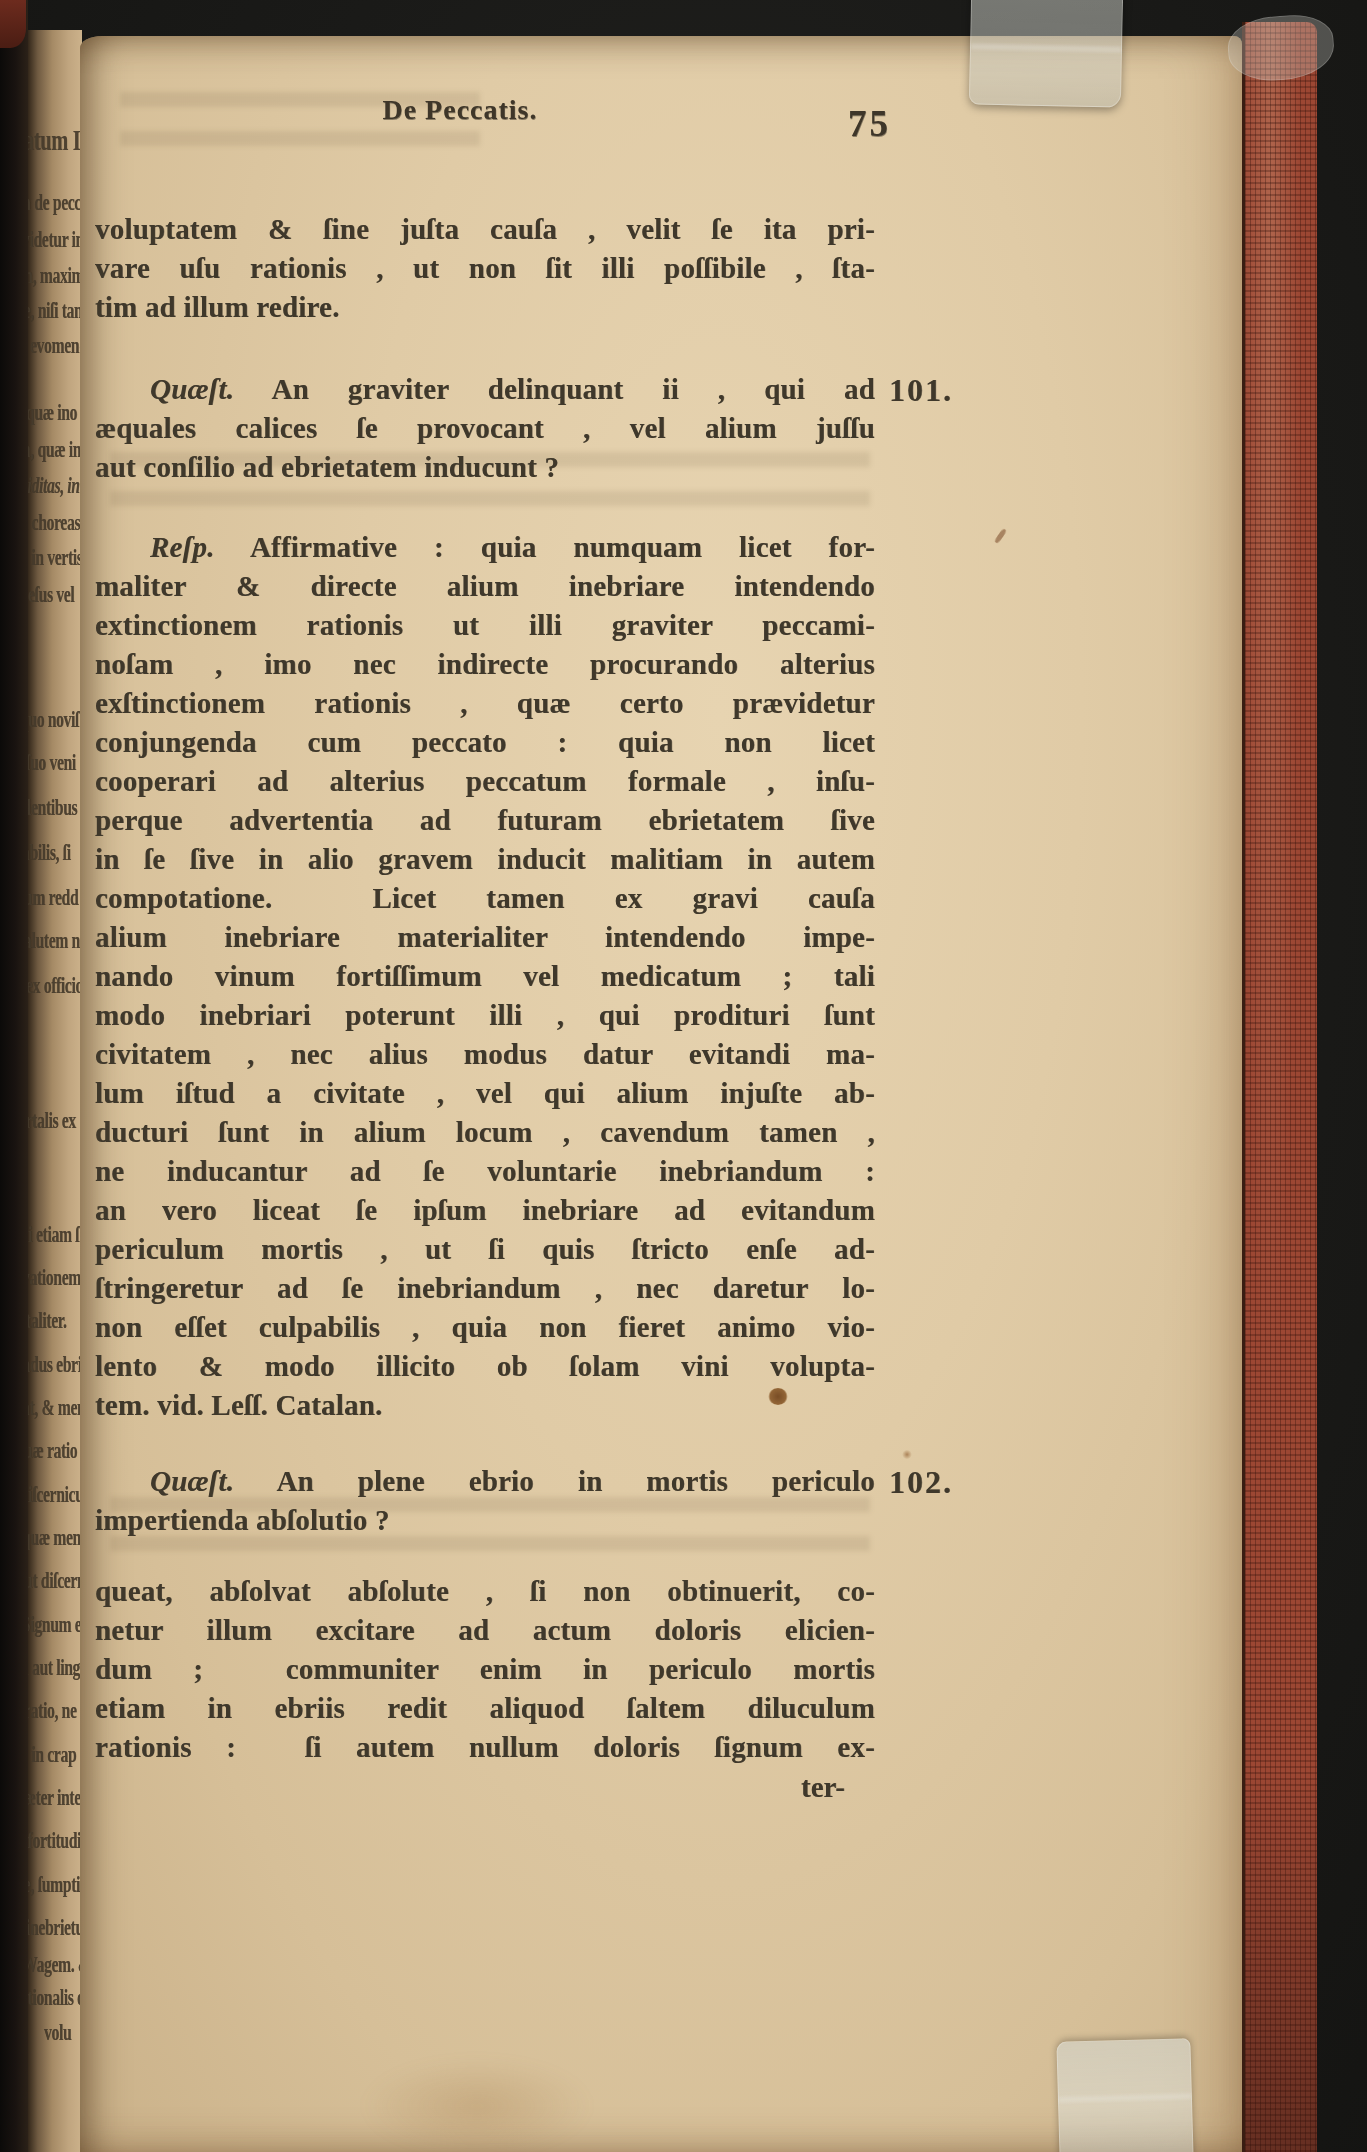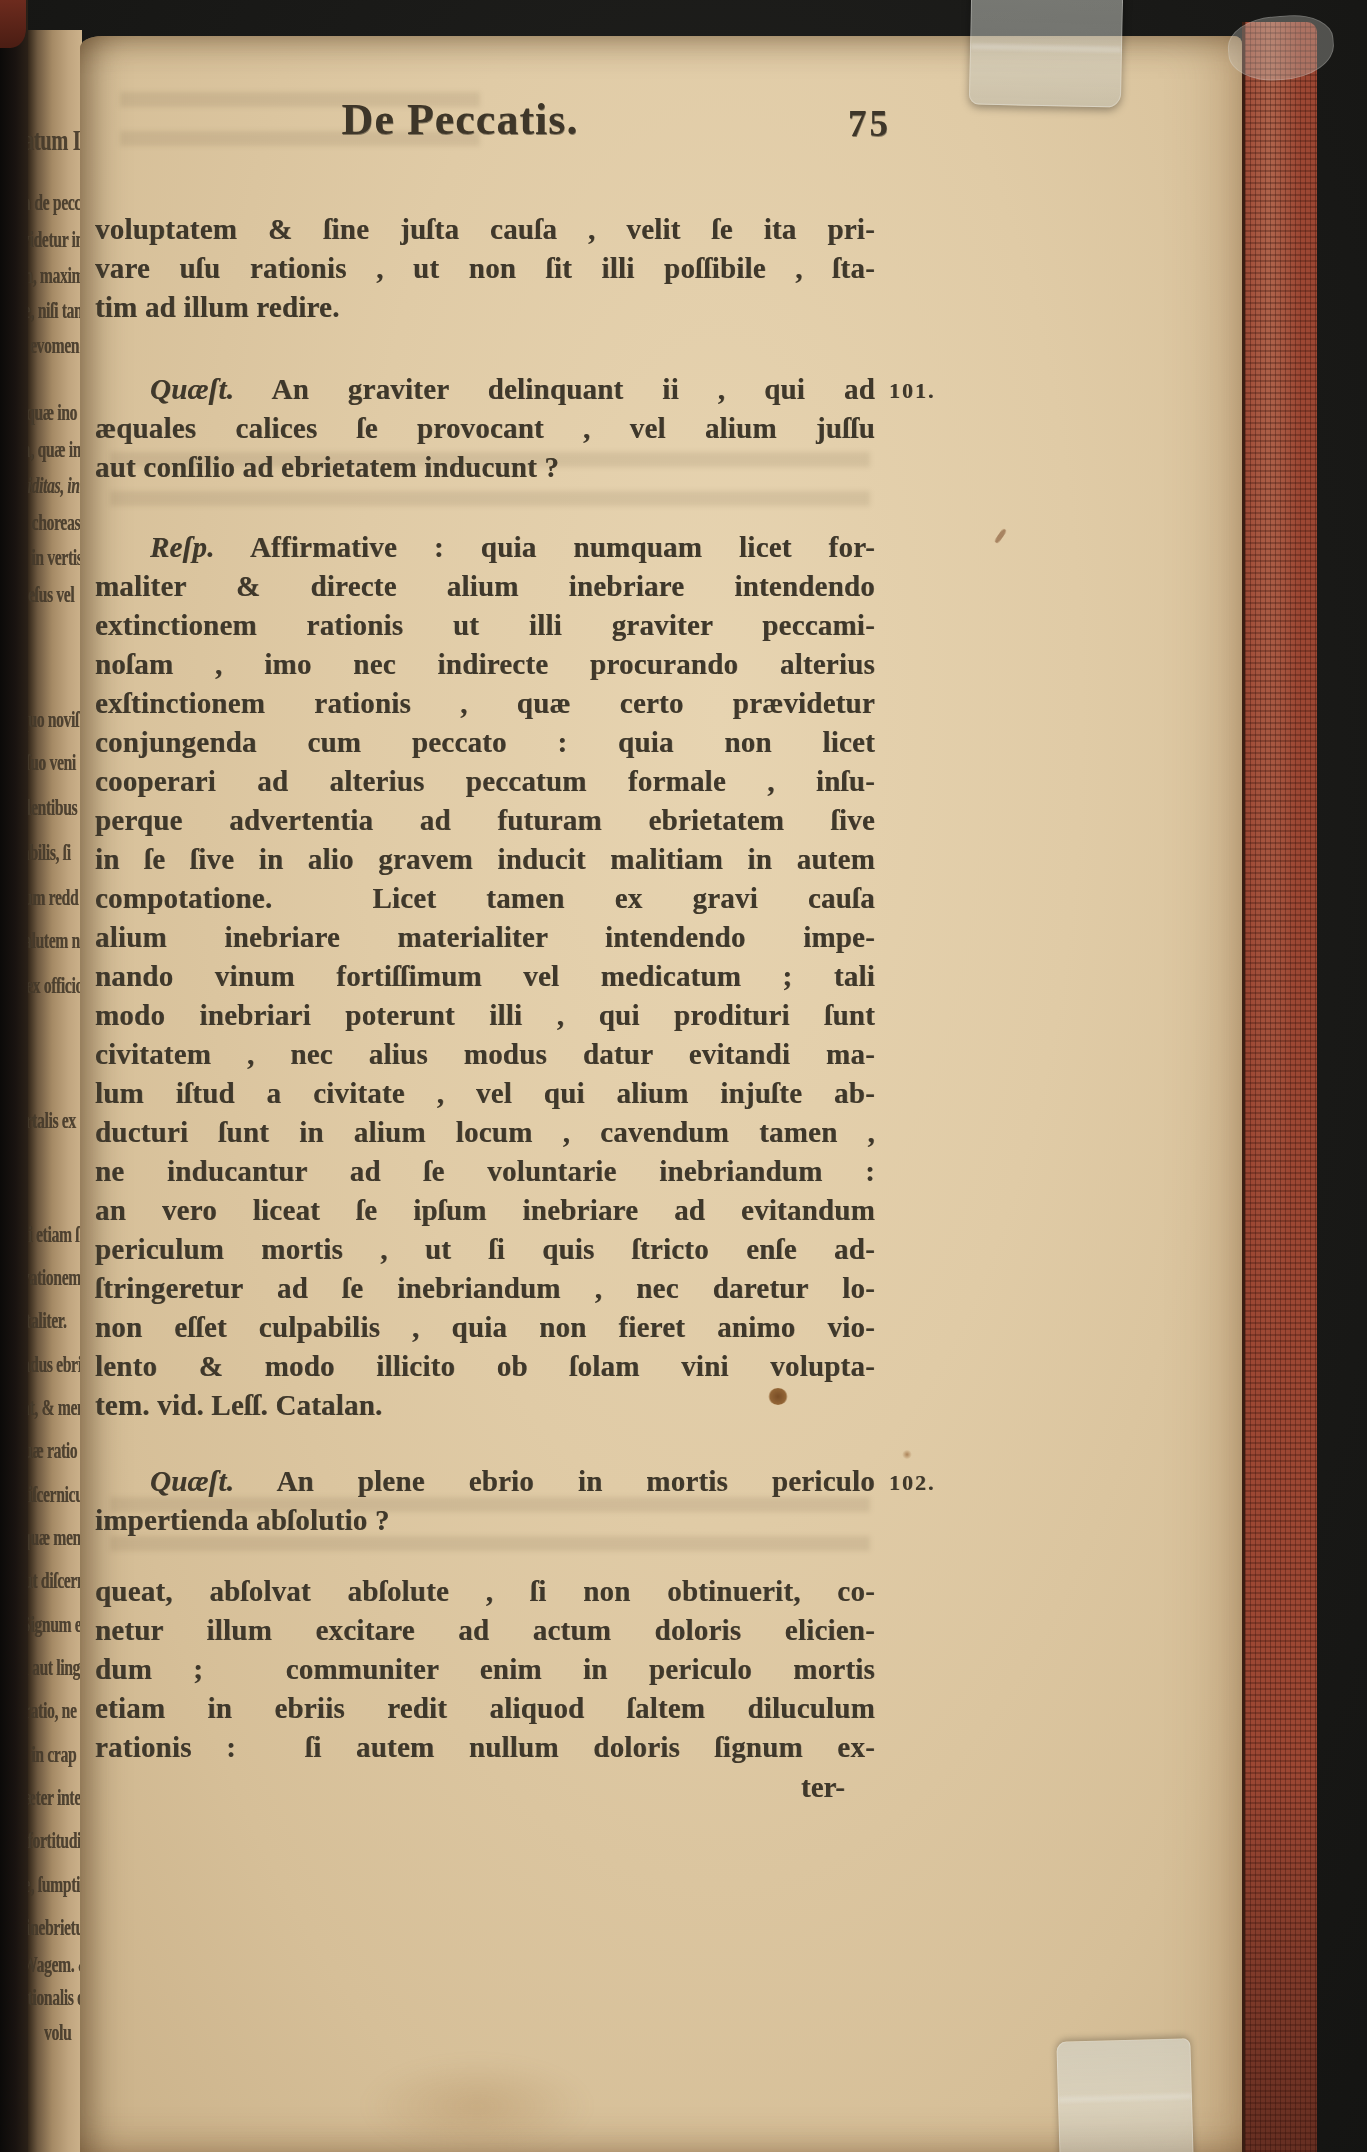--- a/index.html
+++ b/index.html
@@ -21,37 +21,37 @@
   .frag.big{font-size:30px;}
   
   .page{position:absolute;left:80px;top:36px;width:1162px;height:2116px;
     background:radial-gradient(ellipse at 55% 32%, #e7d4b1 0%, #e0cba6 40%, #d6bf98 75%, #cab189 100%);
     border-top-left-radius:22px 12px;border-top-right-radius:8px;
     box-shadow:inset 28px 0 36px -18px rgba(70,45,20,.55),
                inset -42px 0 60px -30px rgba(120,80,40,.38),
                inset 0 22px 34px -20px rgba(80,55,28,.5),
                inset 0 -26px 40px -26px rgba(110,70,35,.35);}
   .running-title{position:absolute;top:58px;left:150px;width:460px;text-align:center;
-    font-size:44px;font-weight:bold;color:#3e3629;letter-spacing:1px;
+    font-size:28px;font-weight:bold;color:#3e3629;letter-spacing:1px;
     text-shadow:.5px .5px 0 rgba(62,54,41,.55);}
   .page-number{position:absolute;top:66px;left:768px;font-size:37px;font-weight:bold;
     color:#3e3629;letter-spacing:3px;text-shadow:.5px .5px 0 rgba(62,54,41,.55);text-align:center;}
   #text-block{position:absolute;top:174px;left:15px;width:780px;}
   .para{margin:0;}
   #text-block .para:nth-child(2){margin-top:43px;}
   #text-block .para:nth-child(3){margin-top:41px;}
   #text-block .para:nth-child(4){margin-top:37px;}
   #text-block .para:nth-child(5){margin-top:32px;}
   .text-line{position:relative;font-size:29px;font-weight:bold;line-height:39px;height:39px;
     color:#3f382b;text-align:justify;text-align-last:justify;white-space:pre-wrap;
     text-shadow:.4px .4px 0 rgba(62,54,41,.5);letter-spacing:.2px;}
   .text-line.flush-left{text-align-last:left;}
   .text-line.indent{text-indent:55px;}
   .q-label{font-style:italic;font-weight:bold;}
-  .marginal{position:absolute;left:calc(100% + 14px);top:1px;font-size:22px;font-weight:bold;
+  .marginal{position:absolute;left:calc(100% + 14px);top:1px;font-size:32px;font-weight:bold;
     color:#3f382b;letter-spacing:2px;text-align-last:left;text-indent:0;}
   .catchword{margin-top:4px;width:780px;text-align:right;padding-right:30px;box-sizing:border-box;
     font-size:29px;font-weight:bold;color:#3f382b;text-shadow:.4px .4px 0 rgba(62,54,41,.5);}
   
   .ghost{position:absolute;filter:blur(2.5px);
     background:repeating-linear-gradient(0deg, rgba(105,88,60,.13) 0 15px, rgba(105,88,60,0) 15px 39px);}
   
   .stain{position:absolute;border-radius:50%;}
   .stain.blot1{left:688px;top:1352px;width:20px;height:17px;filter:blur(.6px);
     background:radial-gradient(circle,#6e4018 0%, #8a5a2a 60%, transparent 75%);opacity:.9;}

